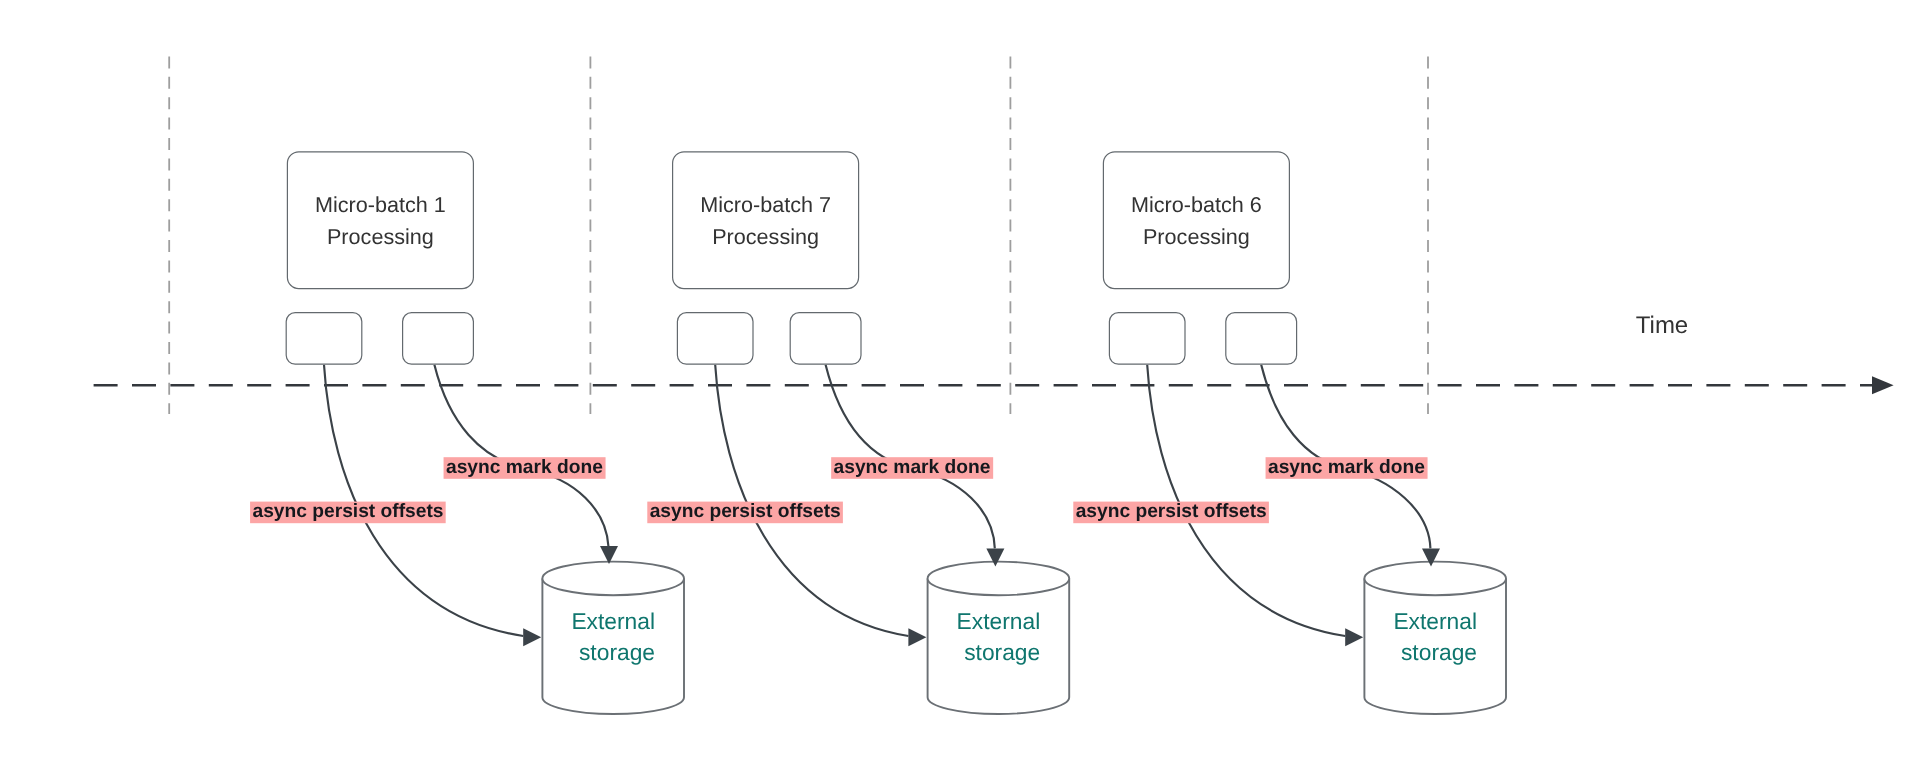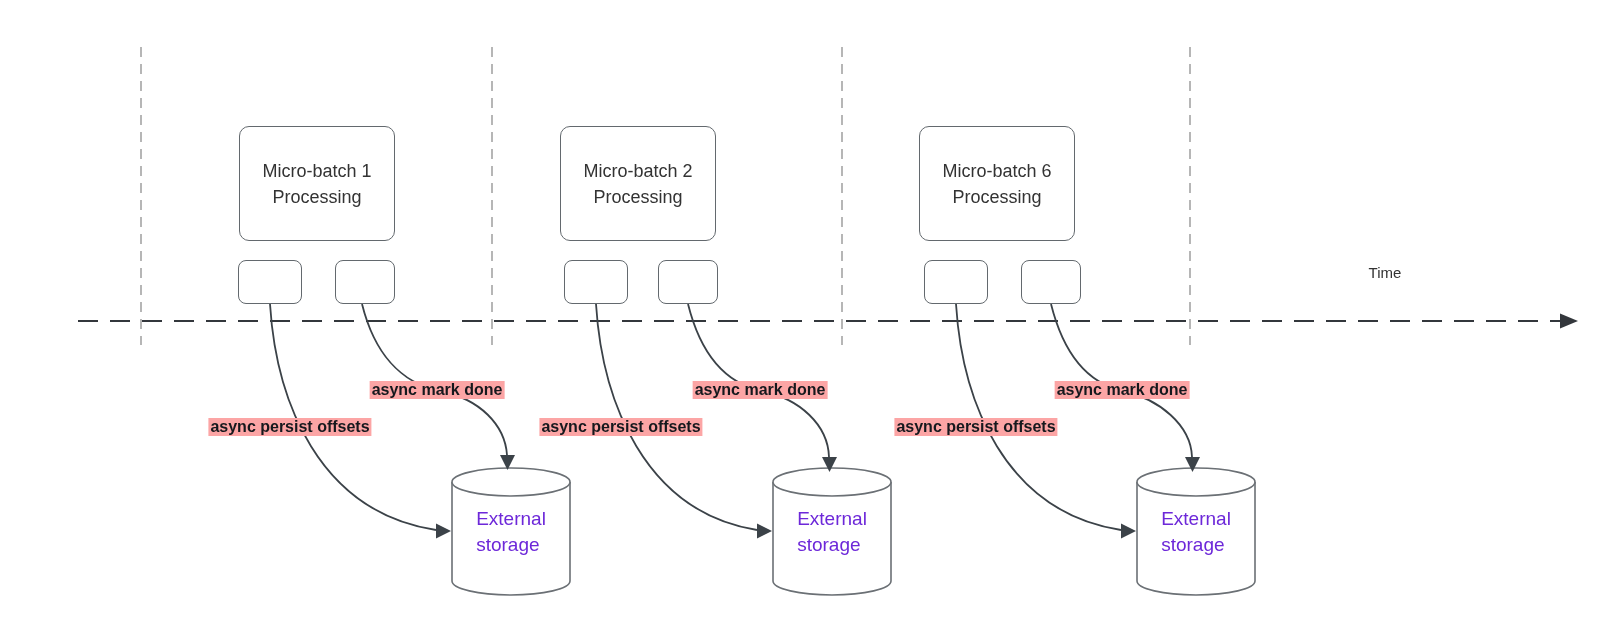--- a/index.html
+++ b/index.html
@@ -54,28 +54,28 @@
     color: #15181d;
     background: #fca5a5;
     padding: 0 2px;
     white-space: nowrap;
   }
   .storage-title {
     position: absolute;
     transform: translate(-50%, -50%);
     font-size: 19px;
     line-height: 26px;
-    color: #6d28d9;
-    text-align: left;
+    color: #0f766e;
+    text-align: right;
     white-space: pre-line;
   }
   .time-label {
     position: absolute;
     transform: translate(-50%, -50%);
-    font-size: 15px;
+    font-size: 20px;
     color: #333333;
     white-space: nowrap;
   }
 </style>
 </head>
 <body>
 
 <div class="canvas">
 
   <svg class="layer" width="1600" height="642" viewBox="0 0 1600 642">
@@ -127,21 +127,21 @@
 Processing</span>
   </div>
   <div class="node smallbox" style="left:238px; top:260px;"></div>
   <div class="node smallbox" style="left:335px; top:260px; width:60px;"></div>
   <span class="arrow-label" style="left:290px; top:427px;">async persist offsets</span>
   <span class="arrow-label" style="left:437px; top:390px;">async mark done</span>
   <span class="storage-title" style="left:511px; top:532px;">External
 storage</span>
 
   <div class="node bigbox" style="left:560px; top:126px;">
-    <span class="batch-title">Micro-batch 2
+    <span class="batch-title">Micro-batch 7
 Processing</span>
   </div>
   <div class="node smallbox" style="left:564px; top:260px;"></div>
   <div class="node smallbox" style="left:658px; top:260px; width:60px;"></div>
   <span class="arrow-label" style="left:621px; top:427px;">async persist offsets</span>
   <span class="arrow-label" style="left:760px; top:390px;">async mark done</span>
   <span class="storage-title" style="left:832px; top:532px;">External
 storage</span>
 
   <div class="node bigbox" style="left:919px; top:126px;">

